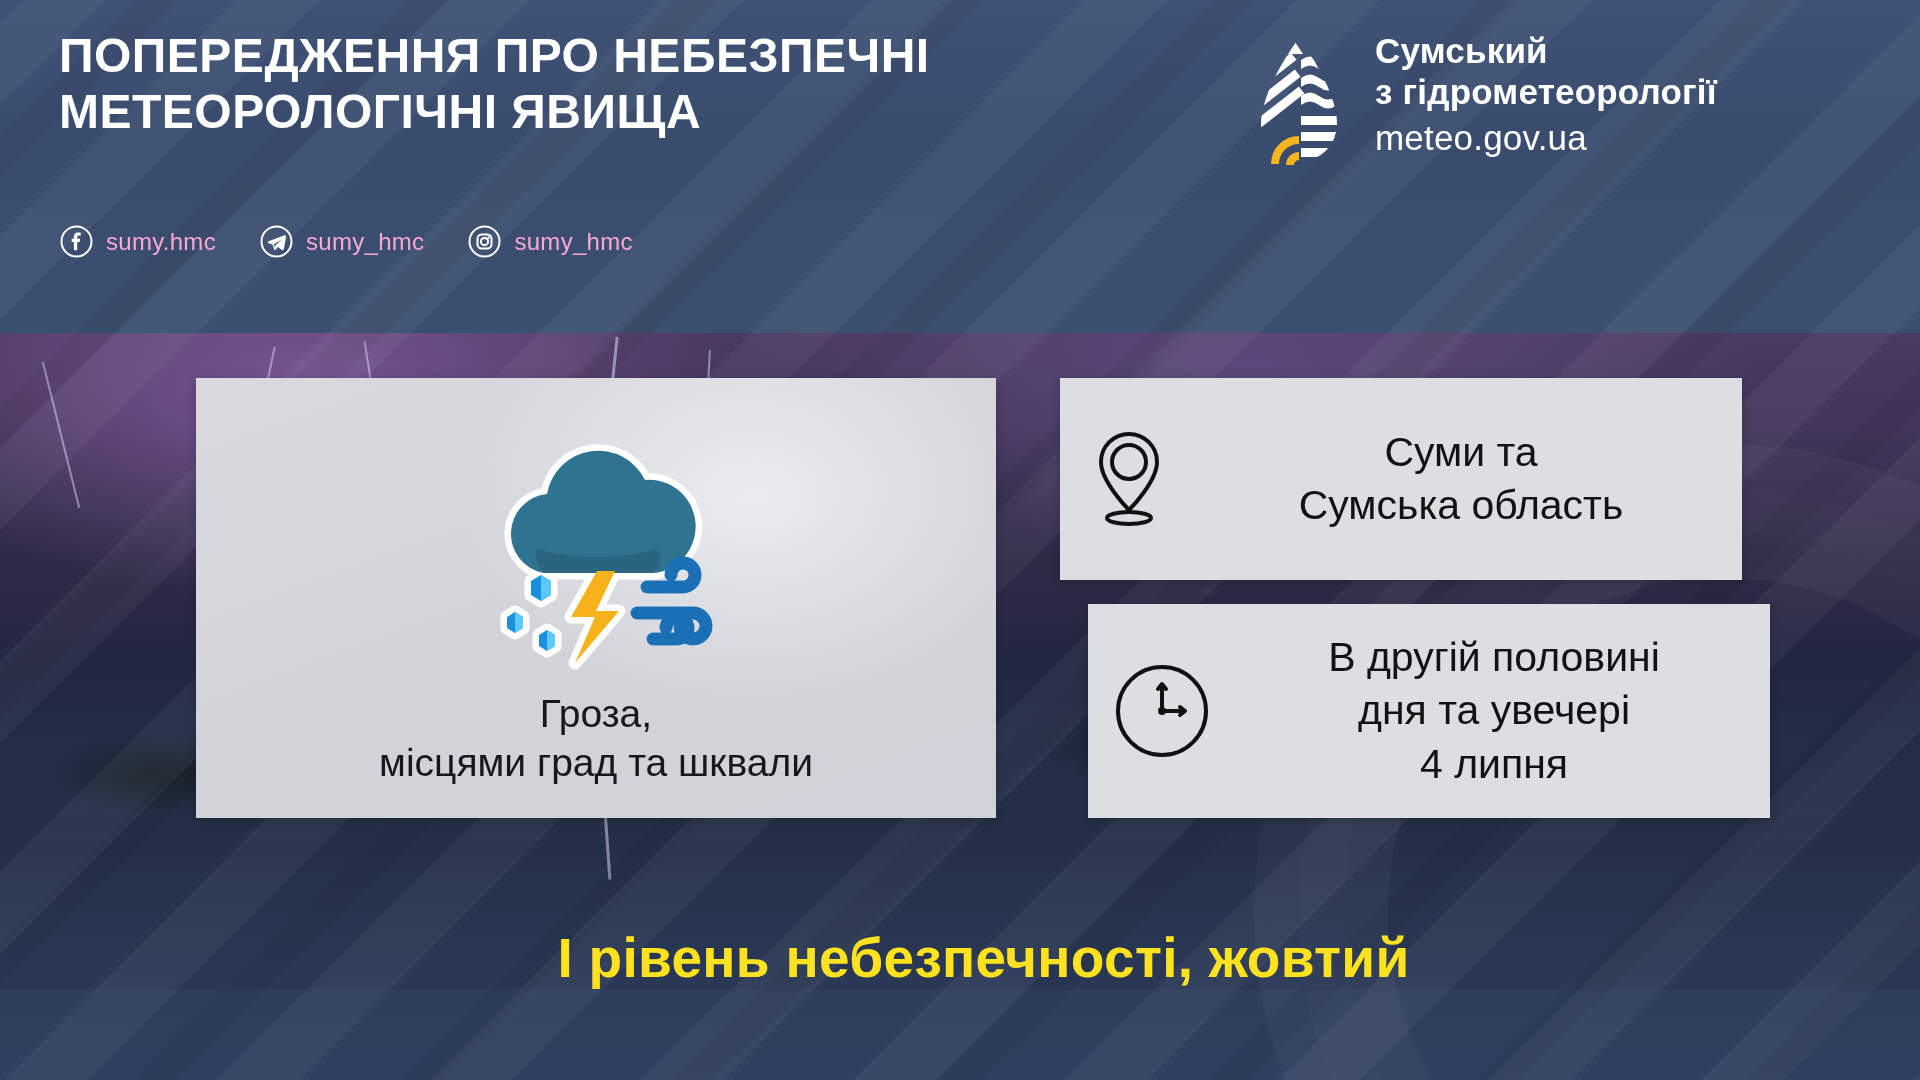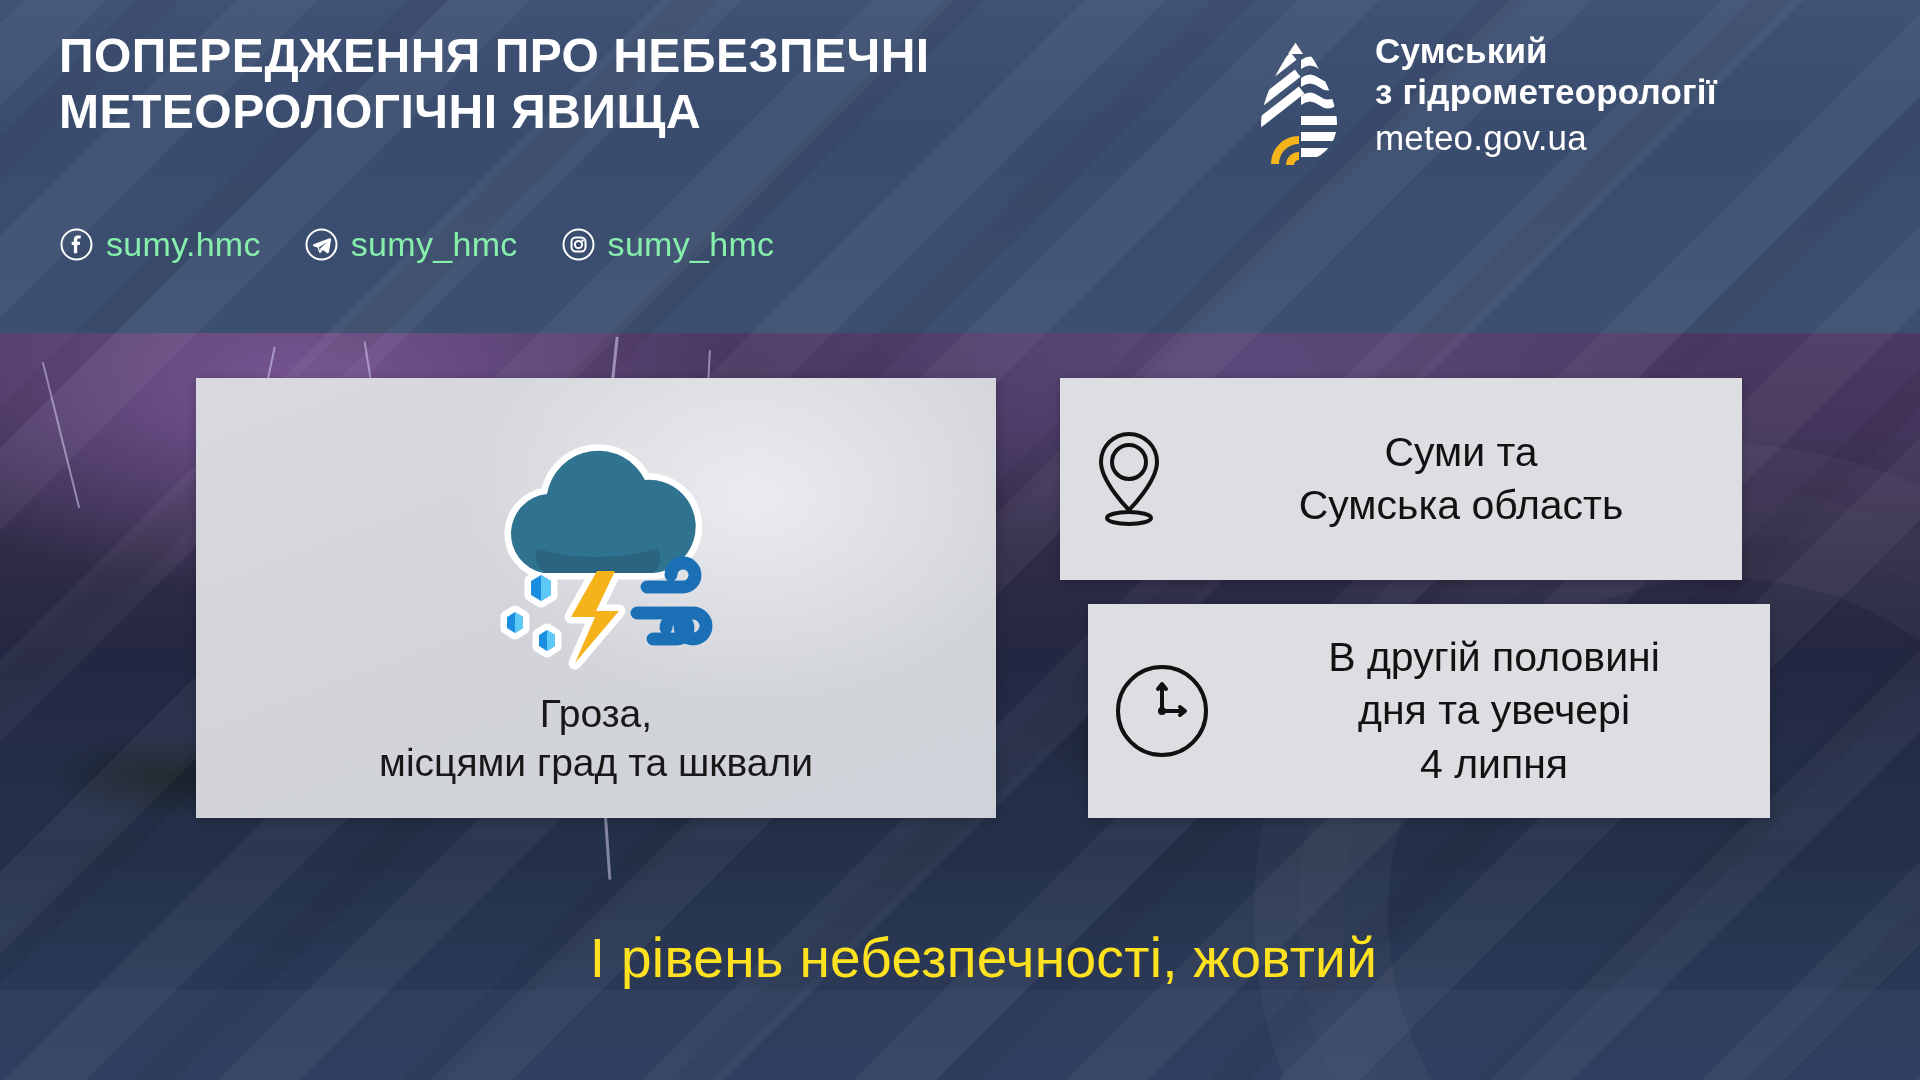--- a/index.html
+++ b/index.html
@@ -68,21 +68,21 @@
   .header{position:absolute;left:0;top:0;width:1920px;height:333px;}
   .title{
     position:absolute;left:52px;top:28px;width:1010px;
     color:#ffffff;font-weight:bold;font-size:48px;line-height:1.17;
     letter-spacing:.5px;text-transform:uppercase;margin-left:7px;
   }
   .socials{position:absolute;left:60px;top:225px;display:flex;align-items:center;gap:44px;}
   .social{display:flex;align-items:center;gap:13px;}
   .social-ic{width:33px;height:33px;flex:0 0 33px;position:relative;}
   .social-ic svg{display:block;}
-  .social-txt{color:#86efac;font-size:34px;letter-spacing:.3px;}
+  .social-txt{color:#f9a8d4;font-size:24px;letter-spacing:.3px;}
 
   
   .logo{position:absolute;left:1245px;top:30px;display:flex;align-items:flex-start;gap:22px;justify-content:space-between;}
   .logo-mark{width:108px;height:145px;flex:0 0 108px;position:relative;margin-top:6px;}
   .logo-text{color:#ffffff;font-size:35px;font-weight:bold;line-height:1.18;letter-spacing:.2px;}
   .logo-url{color:#ffffff;font-size:35px;font-weight:normal;line-height:1.2;margin-top:4px;letter-spacing:.2px;}
 
   
   .card{background:#dcdee2;box-shadow:0 2px 10px rgba(0,0,0,.22);}
   .card-left{
@@ -114,21 +114,21 @@
     color:#121212;font-size:41px;line-height:1.3;text-align:center;
     flex:1;white-space:pre-line;
   }
 
   
   .banner{
     position:absolute;left:0;top:880px;width:1920px;height:200px;
     display:flex;align-items:flex-start;justify-content:center;padding-top:46px;box-sizing:border-box;
   }
   .banner-txt{
-    color:#ffe21f;font-size:55px;font-weight:normal;letter-spacing:.3px;text-align:left;margin-left:47px;
+    color:#ffe21f;font-size:55px;font-weight:bold;letter-spacing:.3px;text-align:left;margin-left:47px;
   }
 </style>
 </head>
 <body>
 
 <div id="stage">
 
   <div class="bg-bottom"></div>
   <div class="bg-storm"></div>
   <div class="bg-trees"></div>

